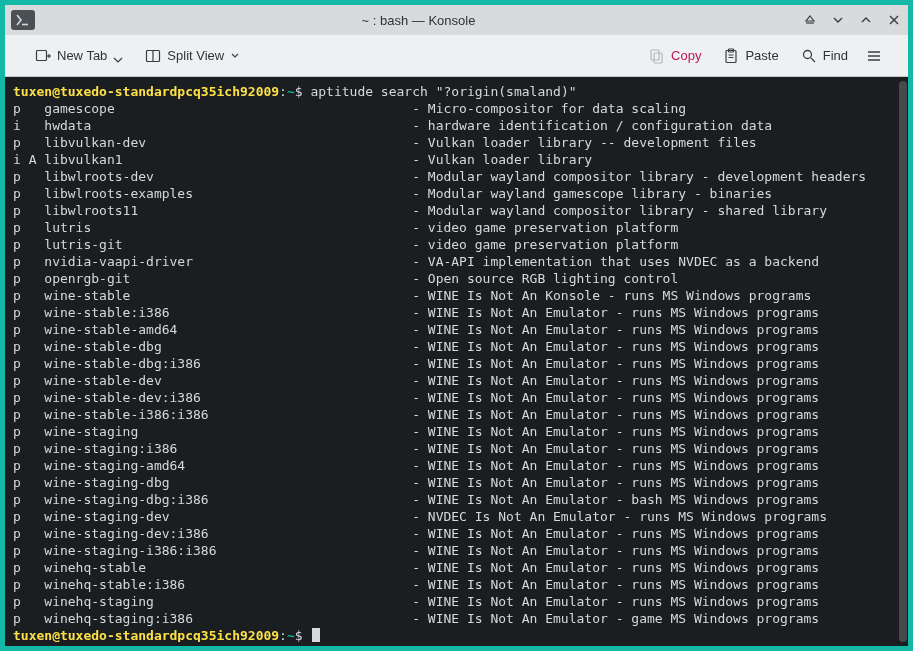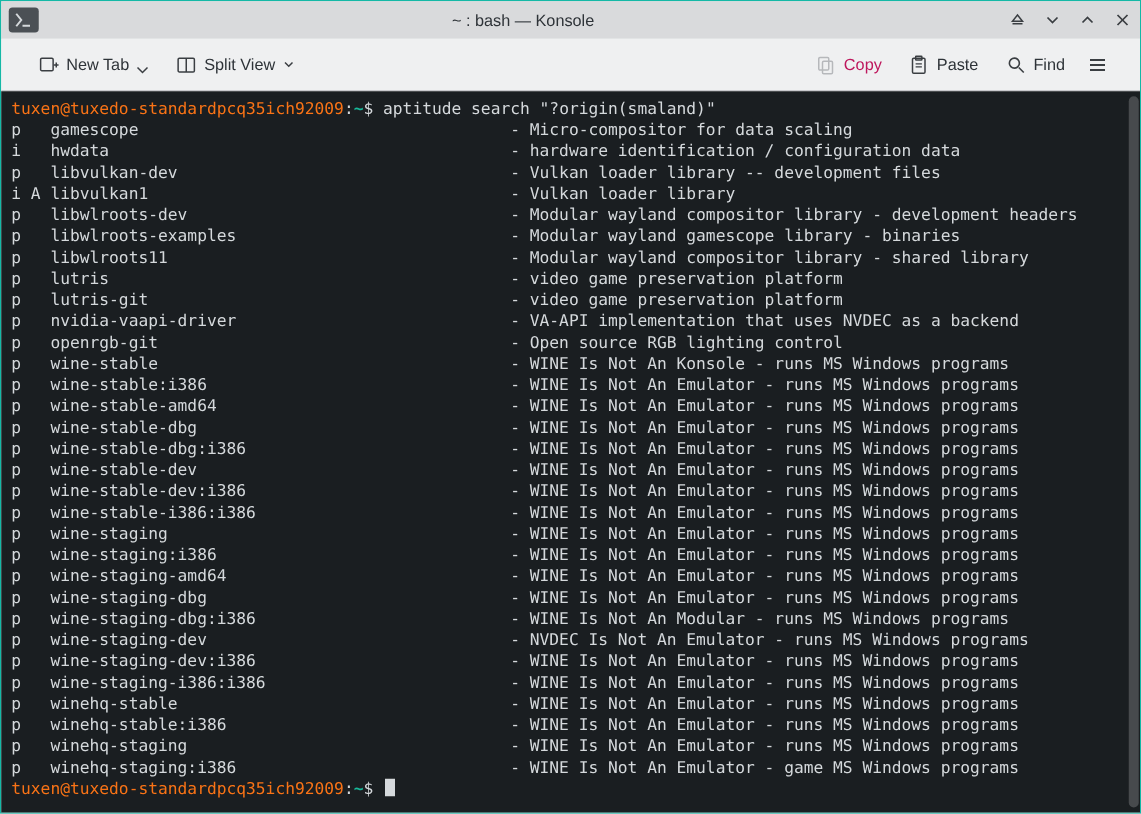--- a/index.html
+++ b/index.html
@@ -1,32 +1,32 @@
 <!DOCTYPE html>
 <html><head>
 <meta charset="utf-8">
 <style>
   * { box-sizing: border-box; margin: 0; padding: 0; }
   html, body { width: 913px; height: 651px; font-family: sans-serif; background: #eff0f1; overflow: hidden; }
-  .window { width: 913px; height: 651px; display: flex; flex-direction: column; border: 1px solid #14b8a6; }
+  .window { width: 913px; height: 651px; display: flex; flex-direction: column; border: 5px solid #14b8a6; }
   .titlebar { height: 30px; background: #d9dadc; display: flex; align-items: center; padding: 0 6px; color: #2e3338; font-size: 13px; }
   .titlebar .tb-left { width: 24px; height: 20px; display:flex; align-items:center; justify-content:center; background:#4b5055; border-radius:3px; }
   .titlebar .tb-title { flex: 1; text-align: center; }
   .titlebar .tb-ctrls { display: flex; gap: 12px; }
   .tb-ctrls .ctrl { width: 16px; height: 16px; display:flex; align-items:center; justify-content:center; color:#3a3e42; cursor:pointer; }
   .toolbar { height: 42px; background: #eff0f1; display: flex; align-items: center; padding: 0 22px; gap: 6px; border-bottom: 1px solid #c8c9cc; font-size: 13px; color:#2e3338; }
   .tool-btn { display: flex; align-items: center; gap: 6px; padding: 4px 8px; border-radius: 3px; cursor:pointer; }
   .tool-btn.disabled { color:#be185d; cursor:default; }
   .spacer { flex: 1; }
   .icon { display:inline-flex; width:16px; height:16px; }
   .terminal-area { flex:1; position:relative; background:#1a1e21; padding:6px 6px 6px 6px; }
   .terminal { position:absolute; inset:4px; background:#1a1e21; color:#d5d9dc; font-family: "DejaVu Sans Mono", "Liberation Mono", monospace; font-size: 13px; line-height: 17px; white-space: pre; overflow:hidden; padding: 2px 4px; }
   .scroll { position:absolute; right:1px; top:4px; bottom:4px; width:8px; }
   .scroll-thumb { position:absolute; left:0; right:0; top:0; height:100%; background:#7e8183; border-radius:4px; opacity:0.45; }
-  .user { color:#f97316; font-weight:normal; }
+  .user { color:#fde047; font-weight:bold; }
   .path { color:#18b89a; font-weight:bold; }
   .dollar { color:#d5d9dc; }
   .pcol { color:#d5d9dc; }
   .cursor { display:inline-block; width:8px; height:14px; background:#d5d9dc; vertical-align:-2px; margin-left:2px; }
   svg { display:block; }
 </style>
 </head>
 <body>
 
 <div class="window">
@@ -154,21 +154,21 @@
 <span class="pcol">p   wine-stable-amd64                              - WINE Is Not An Emulator - runs MS Windows programs</span>
 <span class="pcol">p   wine-stable-dbg                                - WINE Is Not An Emulator - runs MS Windows programs</span>
 <span class="pcol">p   wine-stable-dbg:i386                           - WINE Is Not An Emulator - runs MS Windows programs</span>
 <span class="pcol">p   wine-stable-dev                                - WINE Is Not An Emulator - runs MS Windows programs</span>
 <span class="pcol">p   wine-stable-dev:i386                           - WINE Is Not An Emulator - runs MS Windows programs</span>
 <span class="pcol">p   wine-stable-i386:i386                          - WINE Is Not An Emulator - runs MS Windows programs</span>
 <span class="pcol">p   wine-staging                                   - WINE Is Not An Emulator - runs MS Windows programs</span>
 <span class="pcol">p   wine-staging:i386                              - WINE Is Not An Emulator - runs MS Windows programs</span>
 <span class="pcol">p   wine-staging-amd64                             - WINE Is Not An Emulator - runs MS Windows programs</span>
 <span class="pcol">p   wine-staging-dbg                               - WINE Is Not An Emulator - runs MS Windows programs</span>
-<span class="pcol">p   wine-staging-dbg:i386                          - WINE Is Not An Modular - runs MS Windows programs</span>
+<span class="pcol">p   wine-staging-dbg:i386                          - WINE Is Not An Emulator - bash MS Windows programs</span>
 <span class="pcol">p   wine-staging-dev                               - NVDEC Is Not An Emulator - runs MS Windows programs</span>
 <span class="pcol">p   wine-staging-dev:i386                          - WINE Is Not An Emulator - runs MS Windows programs</span>
 <span class="pcol">p   wine-staging-i386:i386                         - WINE Is Not An Emulator - runs MS Windows programs</span>
 <span class="pcol">p   winehq-stable                                  - WINE Is Not An Emulator - runs MS Windows programs</span>
 <span class="pcol">p   winehq-stable:i386                             - WINE Is Not An Emulator - runs MS Windows programs</span>
 <span class="pcol">p   winehq-staging                                 - WINE Is Not An Emulator - runs MS Windows programs</span>
 <span class="pcol">p   winehq-staging:i386                            - WINE Is Not An Emulator - game MS Windows programs</span>
 <span class="user">tuxen@tuxedo-standardpcq35ich92009</span><span class="pcol">:</span><span class="path">~</span><span class="dollar">$ </span><span class="cursor"></span></div>
     <div class="scroll">
       <div class="scroll-thumb"></div>

